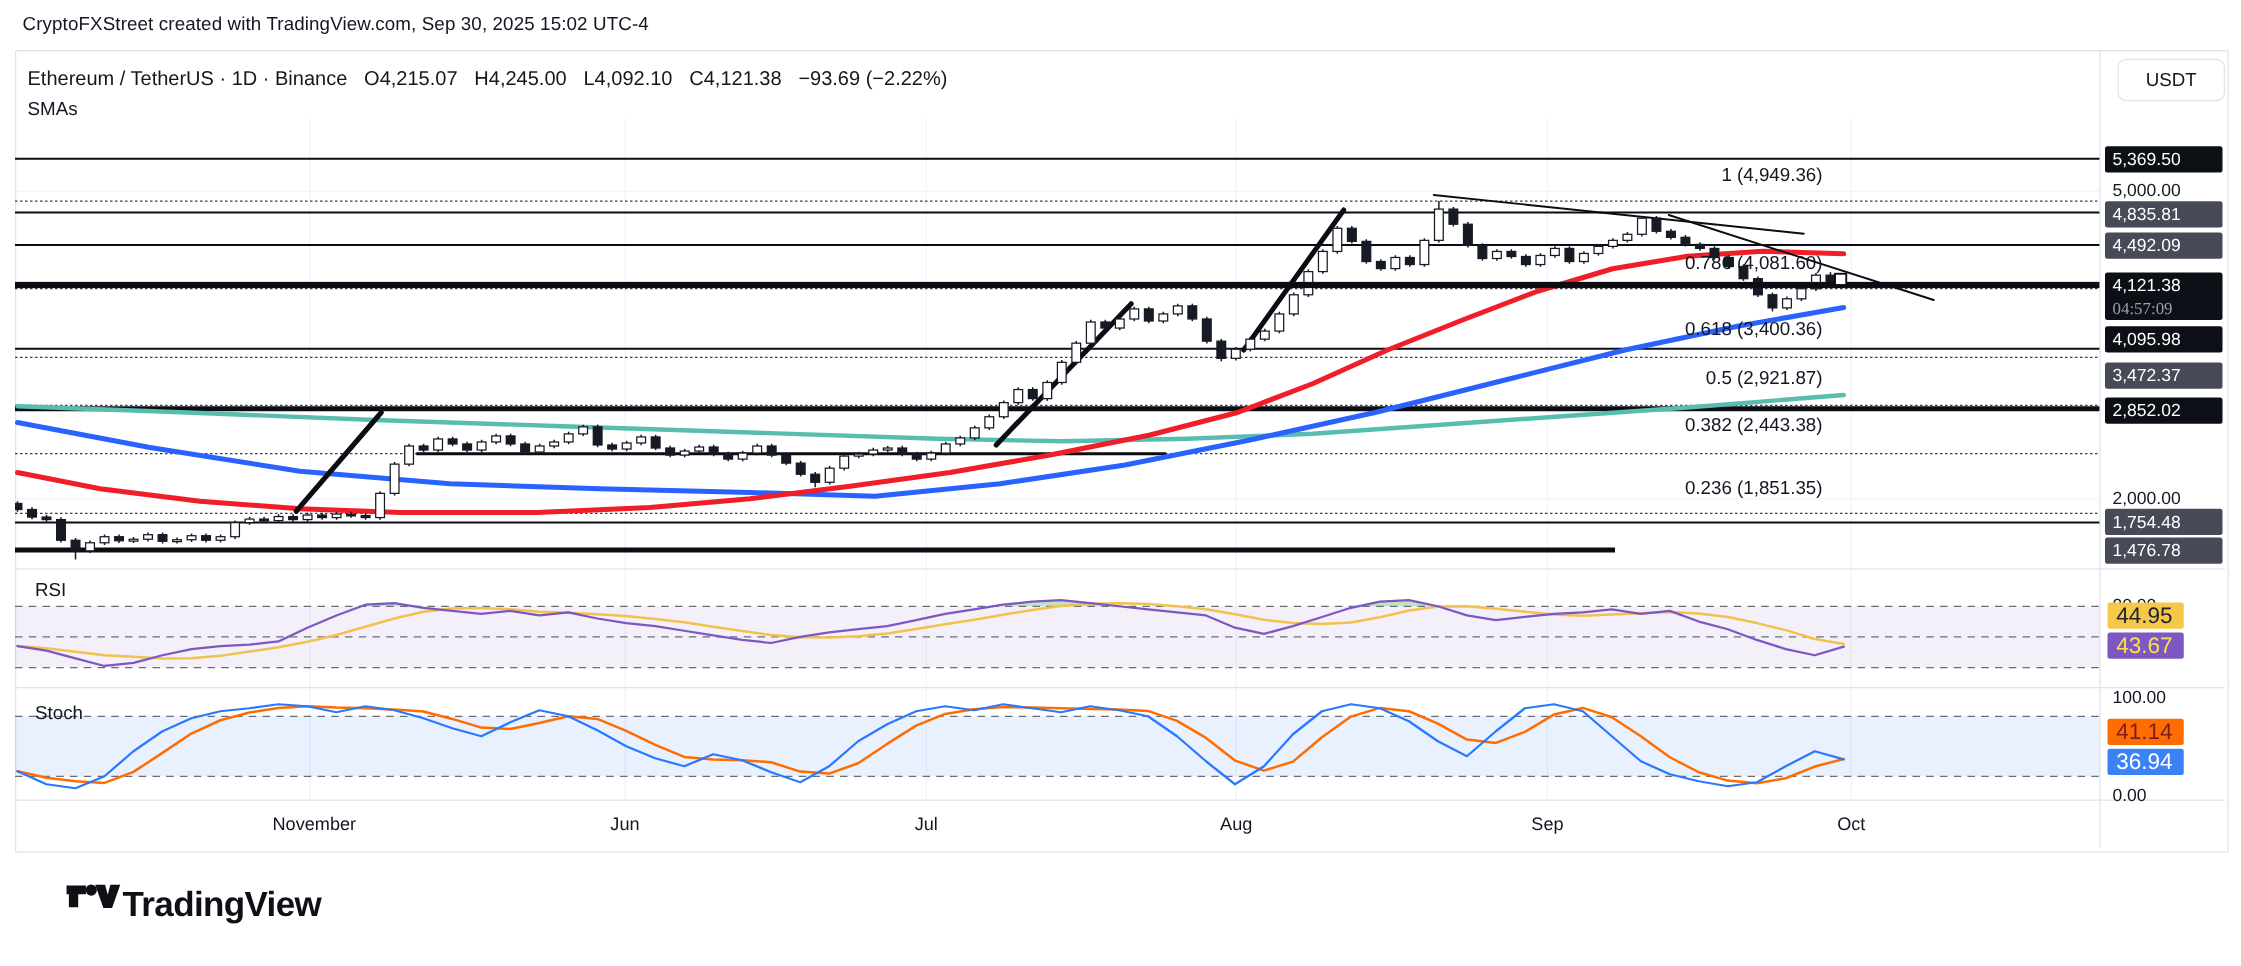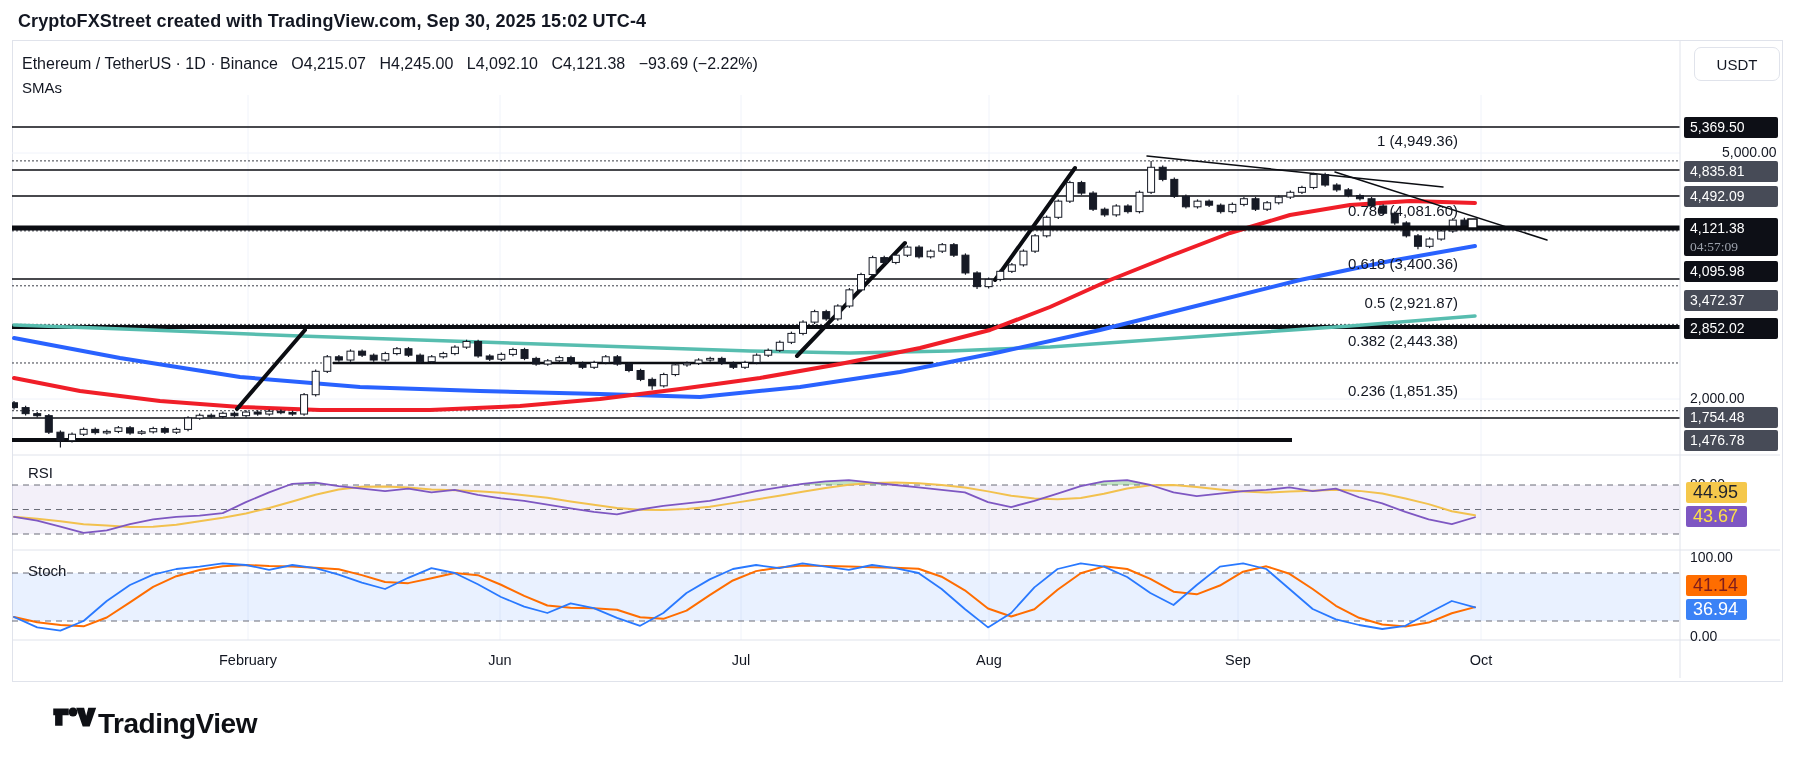--- a/index.html
+++ b/index.html
@@ -1,19 +1,19 @@
 <!DOCTYPE html>
 <html><head>
 <meta charset="utf-8">
 <style>
   html,body{margin:0;padding:0;background:#ffffff;}
   body{width:1793px;height:773px;position:relative;overflow:hidden;
        font-family:"Liberation Sans",sans-serif;color:#131722;}
   .abs{position:absolute;}
-  #attribution{left:18px;top:11px;font-size:18px;font-weight:700;letter-spacing:.1px;}
+  #attribution{left:18px;top:11px;font-size:15px;font-weight:400;letter-spacing:.1px;}
   #card{left:12px;top:40px;width:1769px;height:640px;border:1px solid #e0e3eb;background:#fff;}
   #chart-svg{left:0;top:0;}
   #title-row{left:22px;top:55px;font-size:16px;white-space:nowrap;z-index:5;}
   #title-row span{margin-right:9px;}
   #symbol-name{margin-right:14px;}
   #smas-label{left:22px;top:79px;font-size:15px;z-index:5;}
   #usdt-button{left:1694px;top:47px;width:84px;height:32px;border:1px solid #e0e3eb;border-radius:7px;
       display:flex;align-items:center;justify-content:center;font-size:15px;font-weight:500;background:#fff;z-index:6;}
   .fib-label{position:absolute;left:1158px;width:300px;text-align:right;font-size:15px;z-index:4;}
   .scale-plain{position:absolute;left:1690px;font-size:14px;color:#131722;z-index:4;}
@@ -385,37 +385,37 @@
 <div id="stoch-title" class="abs">Stoch</div>
 
 <div id="generated-overlays">
     <div class="fib-label" style="top: 132px;">1 (4,949.36)</div>
     <div class="fib-label" style="top: 202px;">0.786 (4,081.60)</div>
     <div class="fib-label" style="top: 255px;">0.618 (3,400.36)</div>
     <div class="fib-label" style="top: 294px;">0.5 (2,921.87)</div>
     <div class="fib-label" style="top: 332px;">0.382 (2,443.38)</div>
     <div class="fib-label" style="top: 382px;">0.236 (1,851.35)</div>
     <div class="scale-badge badge-black" style="top: 117px;">5,369.50</div>
-    <div class="scale-plain" style="top: 144px; margin-left: 32px;">5,000.00</div>
+    <div class="scale-plain" style="top: 144px;">5,000.00</div>
     <div class="scale-badge badge-slate" style="top: 161px;">4,835.81</div>
     <div class="scale-badge badge-slate" style="top: 186px;">4,492.09</div>
     <div class="scale-badge badge-black" style="top: 261px;">4,095.98</div>
     <div class="scale-badge badge-slate" style="top: 290px;">3,472.37</div>
     <div class="scale-badge badge-black" style="top: 318px;">2,852.02</div>
     <div class="scale-plain" style="top: 390px;">2,000.00</div>
     <div class="scale-badge badge-slate" style="top: 407px;">1,754.48</div>
     <div class="scale-badge badge-slate" style="top: 430px;">1,476.78</div>
     <div class="scale-plain" style="top: 476px;">80.00</div>
     <div class="ind-badge" style="top: 482px; background: rgb(245, 200, 75); color: rgb(30, 34, 45);">44.95</div>
     <div class="ind-badge" style="top: 506px; background: rgb(126, 87, 194); color: #fde047;">43.67</div>
     <div class="scale-plain" style="top: 549px;">100.00</div>
     <div class="scale-plain" style="top: 628px;">0.00</div>
     <div class="ind-badge" style="top: 575px; background: rgb(255, 109, 0); color: #7f1d1d;">41.14</div>
     <div class="ind-badge" style="top: 599px; background: #3b82f6; color: rgb(255, 255, 255);">36.94</div>
-    <div class="month-label" style="left: 248px;">February</div>
+    <div class="month-label" style="left: 248px;">November</div>
     <div class="month-label" style="left: 500px;">Jun</div>
     <div class="month-label" style="left: 741px;">Jul</div>
     <div class="month-label" style="left: 989px;">Aug</div>
     <div class="month-label" style="left: 1238px;">Sep</div>
     <div class="month-label" style="left: 1481px;">Oct</div>
   </div>
 
 <div id="logo" class="abs">
   <svg width="46" height="36" viewBox="0 0 92 72">
     <path fill="#0e1015" d="M4 8 h50 v22 h-20 v34 h-24 V30 H4 z" transform="translate(0,0) scale(0.62)"></path>

